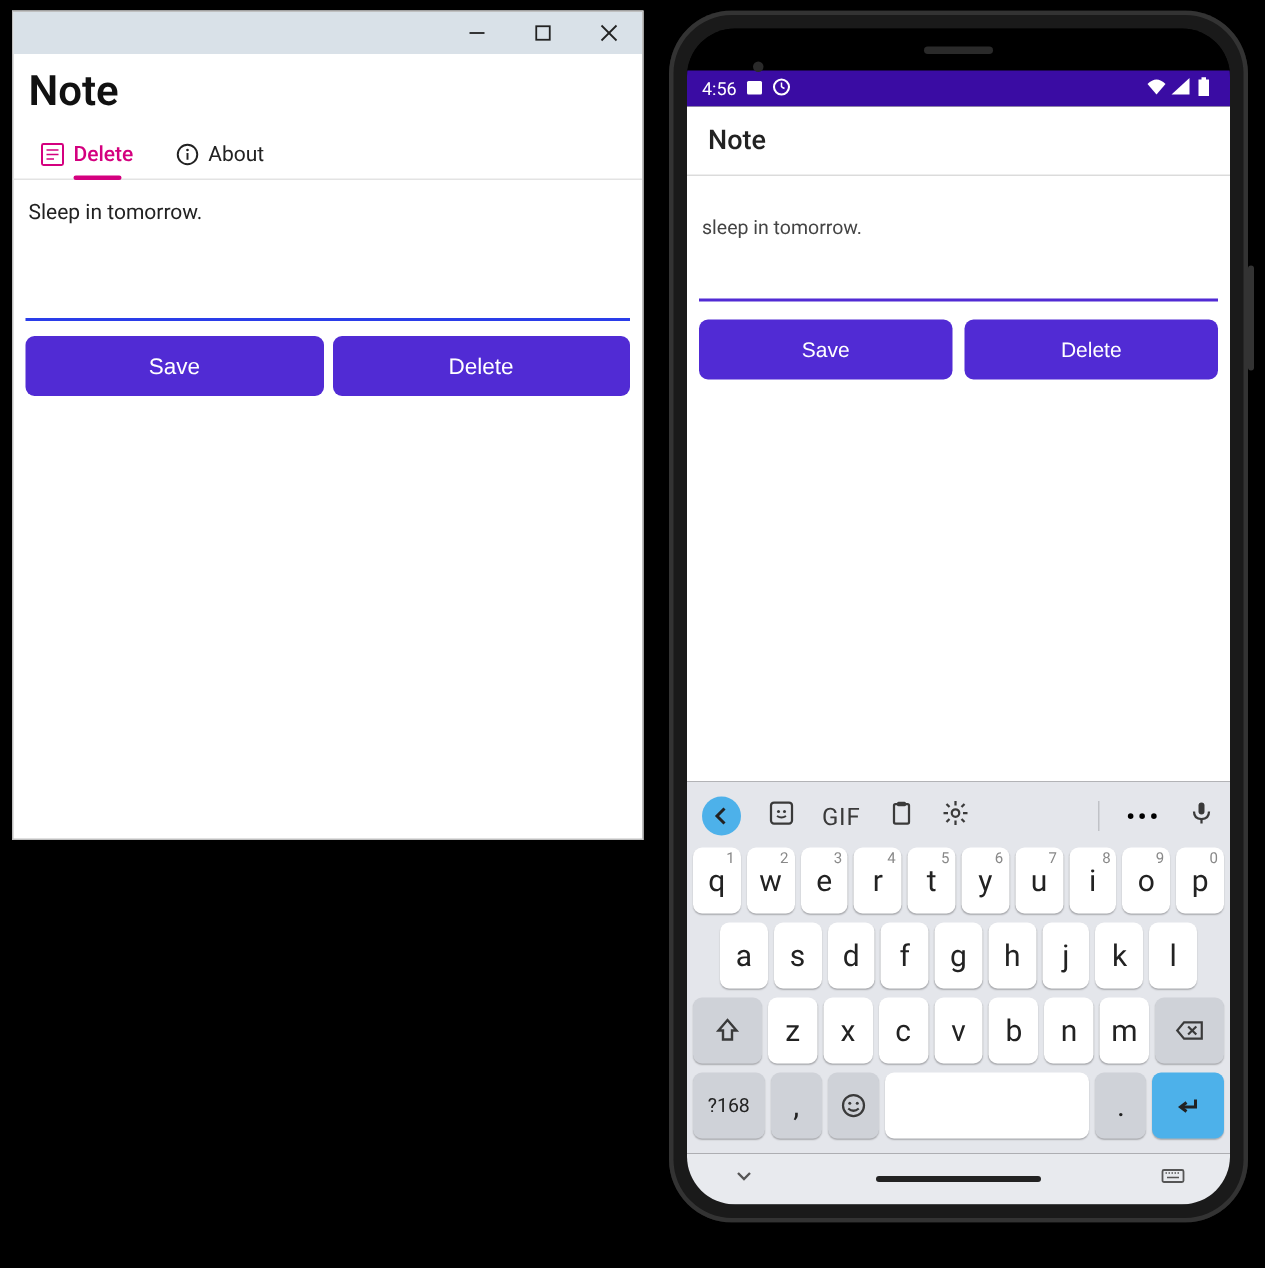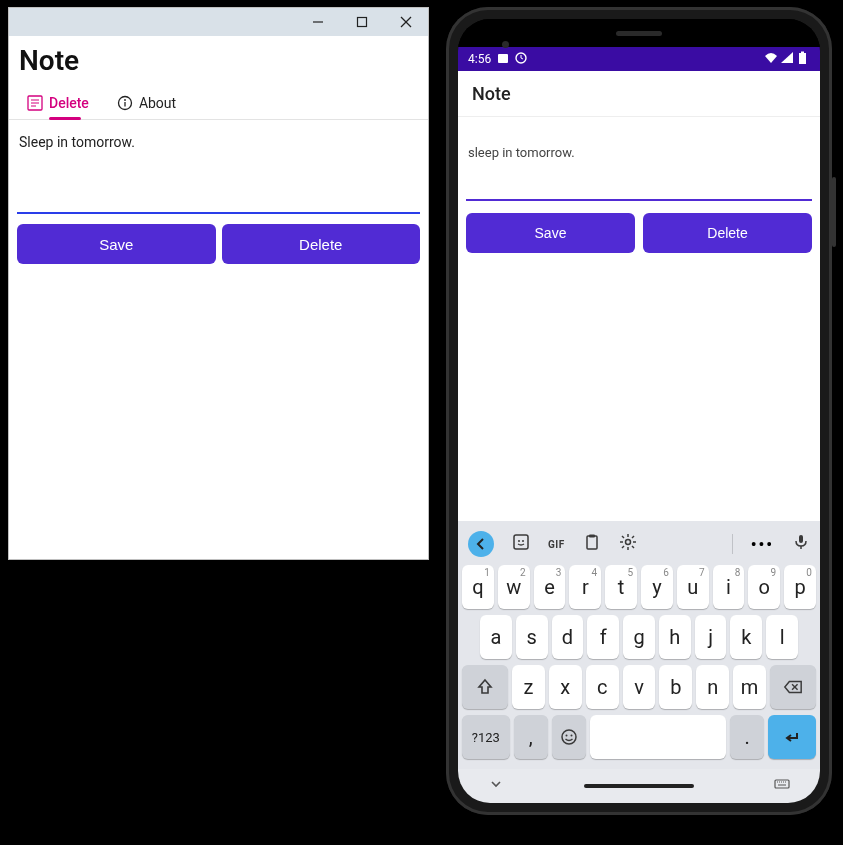--- a/index.html
+++ b/index.html
@@ -235,21 +235,21 @@
     justify-content:space-between;
     padding: 4px 6px 8px 6px;
   }
   .kb-tool-left, .kb-tool-right { display:flex; align-items:center; gap:18px;}
   .kb-round {
     width:26px;height:26px;border-radius:50%;
     display:flex;align-items:center;justify-content:center;
   }
   .kb-round.blue { background:#4db1ea;}
   .kb-toolbar svg, .kb-toolbar .gif-txt { color:#3a3a3a;}
-  .gif-txt { font-weight:700; font-size:10px; letter-spacing:0.5px;}
+  .gif-txt { font-weight:400; font-size:16px; letter-spacing:0.5px;}
   .kb-toolbar .divider { width:1px;height:20px;background:#c0c2c7;}
 
   .kb-row {
     display:flex;
     gap:4px;
     margin-bottom:6px;
     justify-content:center;
   }
   .key {
     background:#fff;
@@ -500,21 +500,21 @@
           <div class="key fn wide">
             <svg viewBox="0 0 22 20">
               <path d="M7 4 L20 4 L20 16 L7 16 L2 10 Z" fill="none" stroke="#3a3a3a" stroke-width="1.6"></path>
               <line x1="10" y1="7" x2="16" y2="13" stroke="#3a3a3a" stroke-width="1.6"></line>
               <line x1="16" y1="7" x2="10" y2="13" stroke="#3a3a3a" stroke-width="1.6"></line>
             </svg>
           </div>
         </div>
 
       <div class="kb-row">
-        <div class="key symkey wide">?123</div>
+        <div class="key symkey wide">?168</div>
         <div class="key fn">,</div>
         <div class="key fn">
           <svg viewBox="0 0 20 20">
               <circle cx="10" cy="10" r="7" fill="none" stroke="#3a3a3a" stroke-width="1.5"></circle>
               <circle cx="7.5" cy="8.5" r="1" fill="#3a3a3a"></circle>
               <circle cx="12.5" cy="8.5" r="1" fill="#3a3a3a"></circle>
               <path d="M6.5 12 Q10 15 13.5 12" fill="none" stroke="#3a3a3a" stroke-width="1.5"></path>
             </svg>
         </div>
         <div class="key space"></div>

